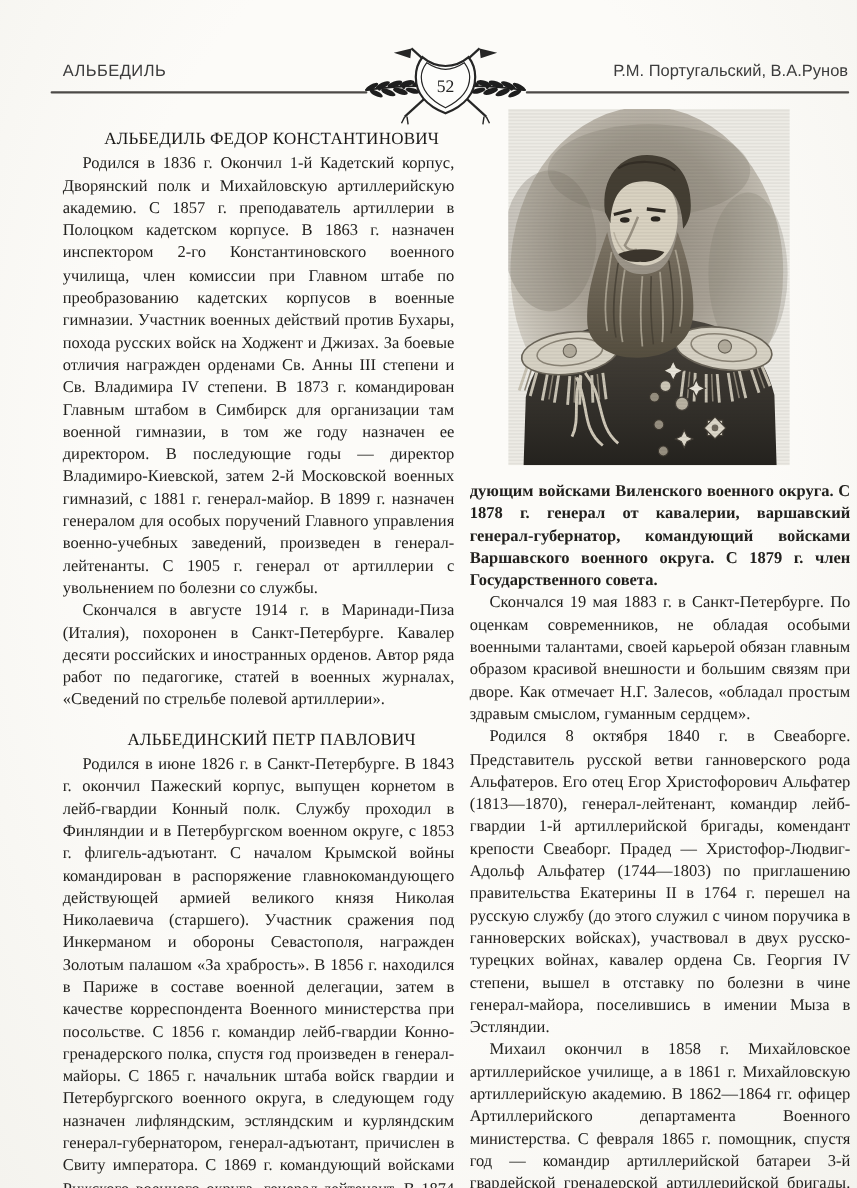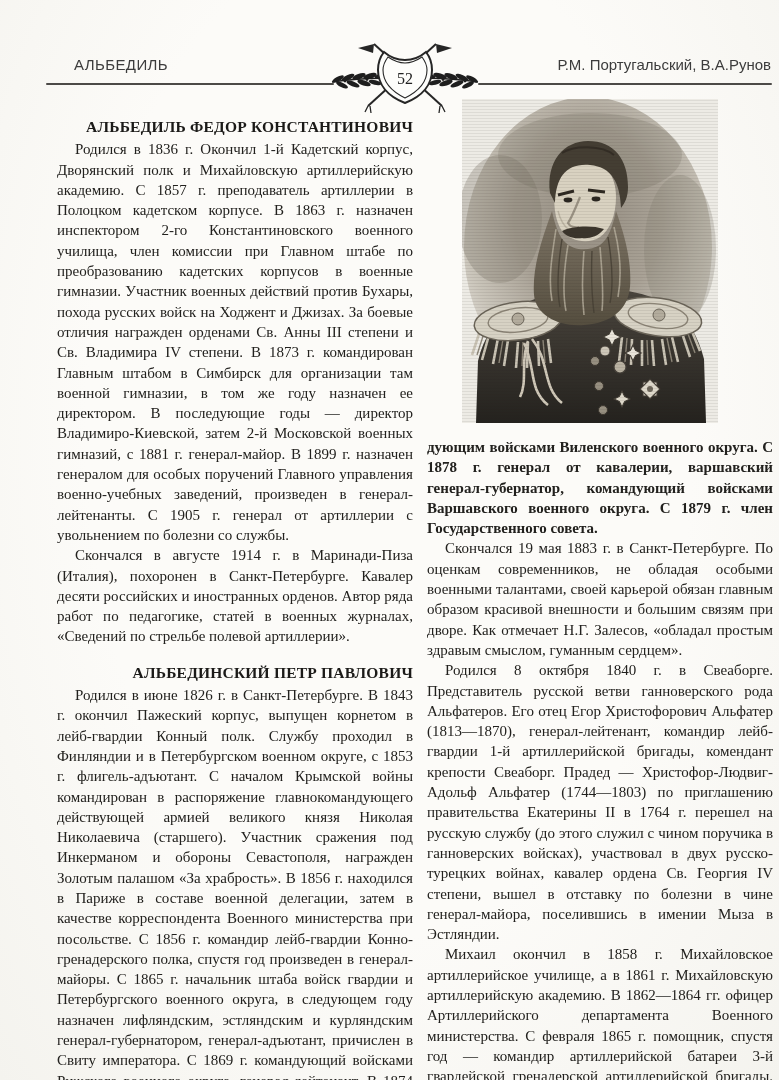--- a/index.html
+++ b/index.html
@@ -8,21 +8,21 @@
     background:#e8e6e1;
     font-family:"Liberation Serif", serif;
   }
   .page {
     position:relative; width:779px; height:1080px; overflow:hidden;
     background: radial-gradient(ellipse at 50% 40%, #fcfbf8 55%, #f4f3ee 100%);
     color:#201f1d;
   }
   
   .header-title {
-    position:absolute; left:74px; top:56px;
+    position:absolute; left:57px; top:56px;
     font-family:"Liberation Sans", sans-serif;
     font-size:15px; color:#3c3c3c; letter-spacing:0.4px;
   }
   .header-authors {
     position:absolute; right:8px; top:56px;
     font-family:"Liberation Sans", sans-serif;
     font-size:15px; color:#3c3c3c;
   }
   .rule { position:absolute; top:83px; height:2px; background:#4c4a47; border-radius:1px; }
   .rule-left  { left:46px;  width:288px; }
@@ -34,23 +34,23 @@
     position:absolute;
     font-size:15px; line-height:20.3px;
     text-align:justify;
     color:#22211e;
   }
   .col-left  { left:57px;  top:101px; width:356px; }
   .col-right { left:427px; top:437px; width:346px; }
   .col p { margin:0; text-indent:18px; }
   .col p.no-indent { text-indent:0;font-weight:bold; }
   .entry-heading {
-    font-size:15.5px; font-weight:bold;
+    font-size:15.5px; font-weight:normal;
     margin:16px 0 2px 0; text-indent:24px;
-    letter-spacing:0.2px; text-align:right;
+    letter-spacing:0.2px; text-align:center;
     color:#1b1a18;
   }
   
   .portrait {
     position:absolute; left:462px; top:99px;
     width:256px; height:324px; margin:0;
   }
 </style>
 </head>
 <body>

